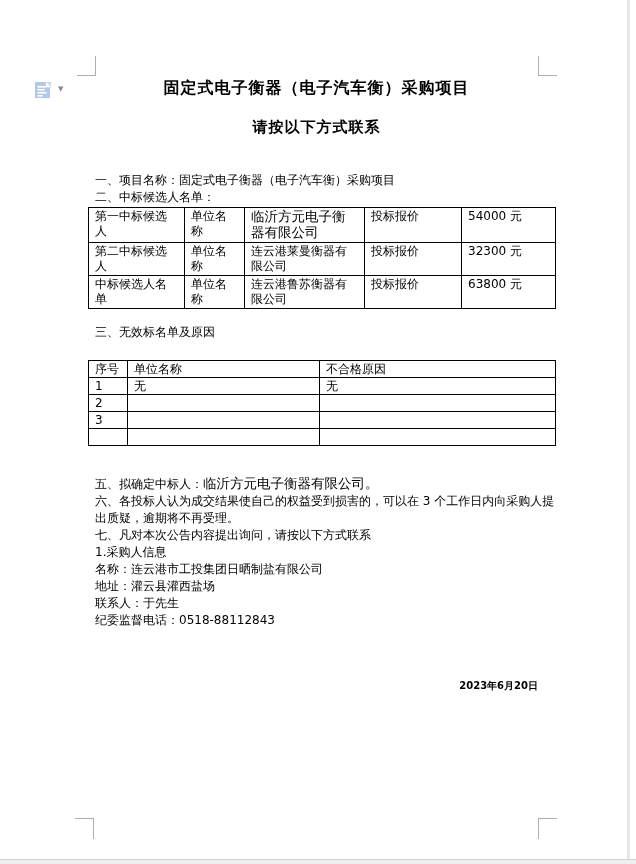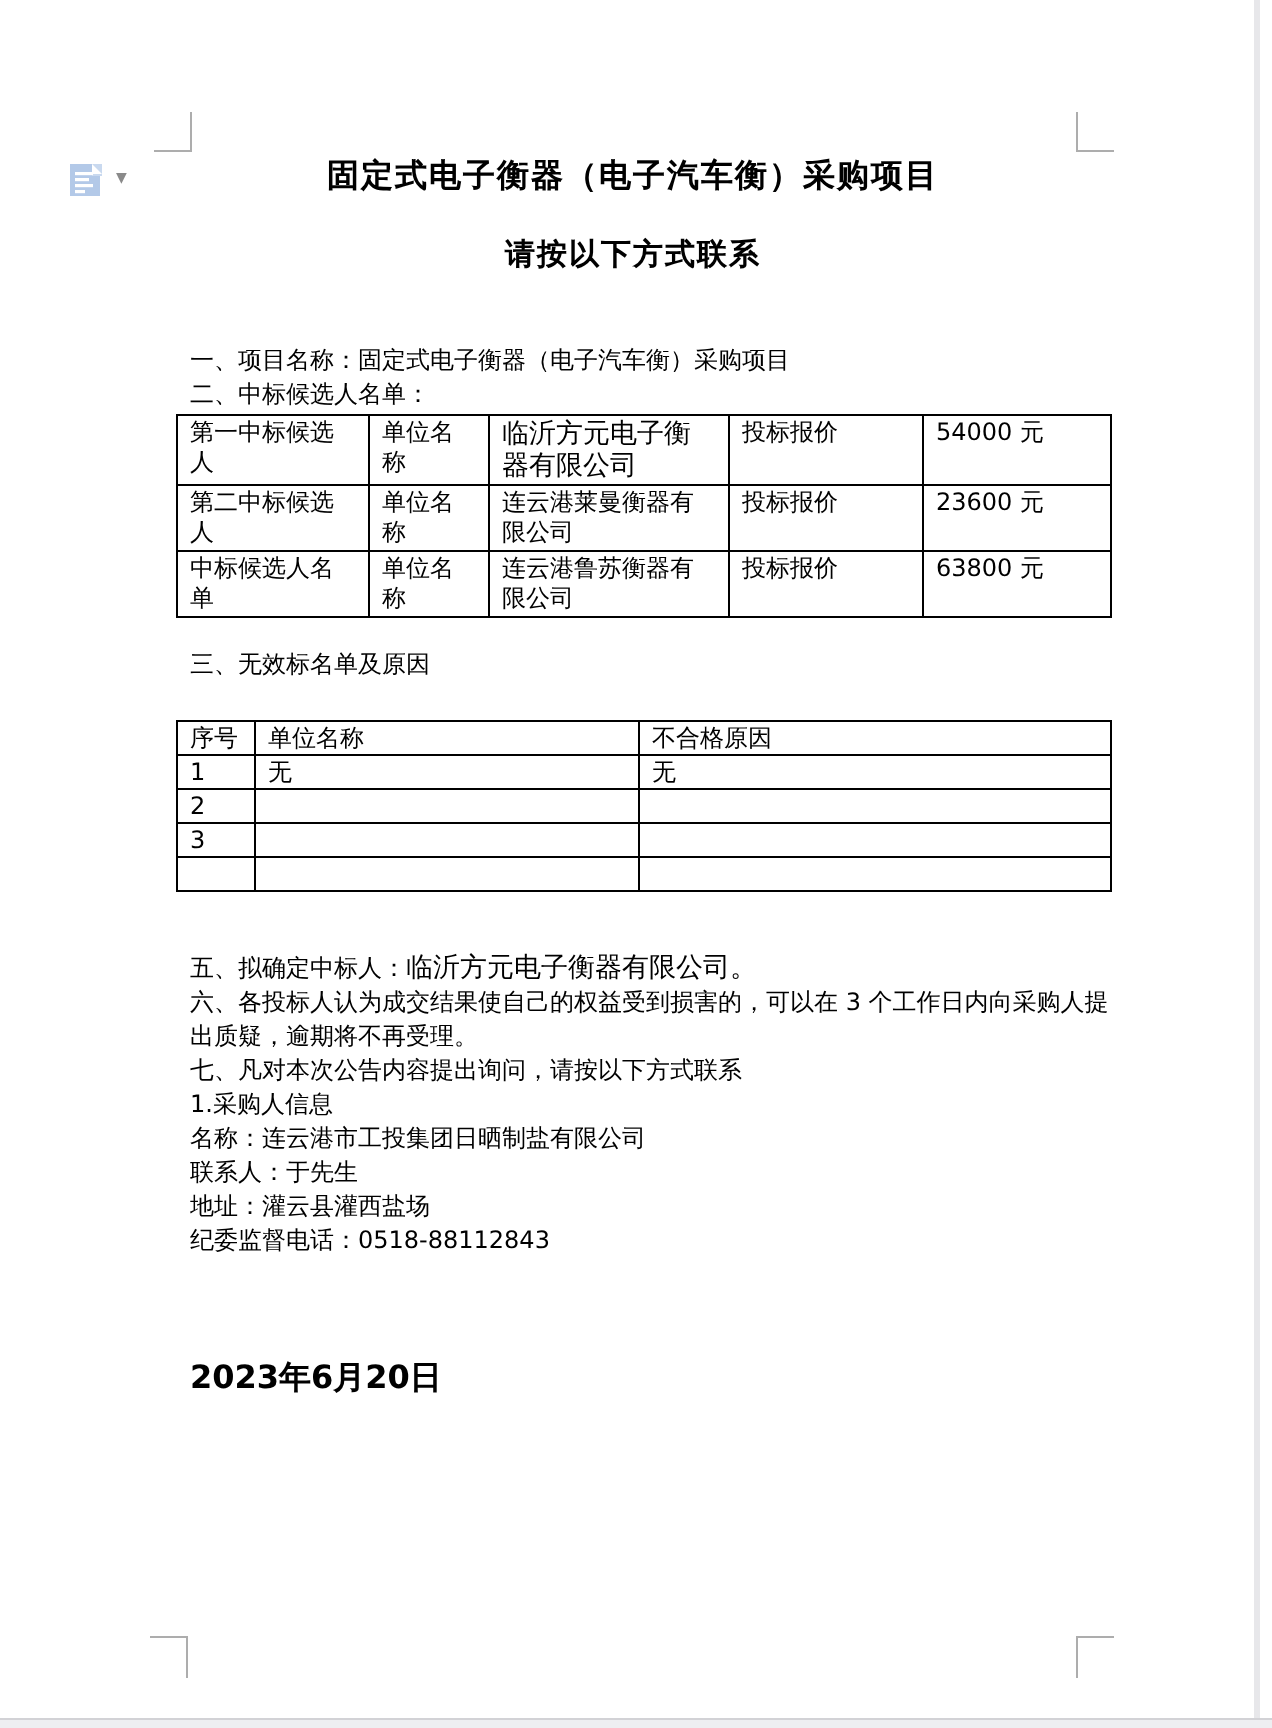--- a/index.html
+++ b/index.html
@@ -58,21 +58,21 @@
     overflow:hidden;white-space:normal;word-break:break-all;
   }
   .tbl-candidates{left:88px;top:207px;width:467px;}
   .tbl-candidates tr{height:33px;padding-left:40px;}
   .tbl-candidates .alt{font-size:13.5px;line-height:16px;}
   .tbl-invalid{left:88px;top:360px;width:467px;border-radius:12px;}
   .tbl-invalid tr{height:17px;}
   .tbl-invalid td{line-height:14px;}
   .doc-date{
     position:absolute;left:95px;top:679px;width:443px;
-    text-align:left;font-size:16px;font-weight:bold;
+    text-align:right;font-size:10px;font-weight:bold;
   }
 </style>
 </head>
 <body>
 
 <div class="edge-strip"></div>
 <div class="page-bottom-line"></div>
 <div class="page-bottom-band"></div>
 
 <div class="crop tl"></div>
@@ -117,21 +117,21 @@
     <td>单位名称</td>
     <td class="alt">临沂方元电子衡器有限公司</td>
     <td>投标报价</td>
     <td>54000 元</td>
   </tr>
   <tr>
     <td>第二中标候选人</td>
     <td>单位名称</td>
     <td>连云港莱曼衡器有限公司</td>
     <td>投标报价</td>
-    <td>23600 元</td>
+    <td>32300 元</td>
   </tr>
   <tr>
     <td>中标候选人名单</td>
     <td>单位名称</td>
     <td>连云港鲁苏衡器有限公司</td>
     <td>投标报价</td>
     <td>63800 元</td>
   </tr>
 </tbody>
   </table>
@@ -174,18 +174,18 @@
   </table>
 
 <div class="para para-block">
   <div>
     <span>五、拟确定中标人：</span><span class="alt">临沂方元电子衡器有限公司。</span>
   </div>
   <div>六、各投标人认为成交结果使自己的权益受到损害的，可以在 3 个工作日内向采购人提出质疑，逾期将不再受理。</div>
   <div>七、凡对本次公告内容提出询问，请按以下方式联系</div>
   <div>1.采购人信息</div>
   <div>名称：连云港市工投集团日晒制盐有限公司</div>
+  <div>地址：灌云县灌西盐场</div>
   <div>联系人：于先生</div>
-  <div>地址：灌云县灌西盐场</div>
   <div>纪委监督电话：0518-88112843</div>
 </div>
 
 <div class="doc-date">2023年6月20日</div>
 
 </body></html>

